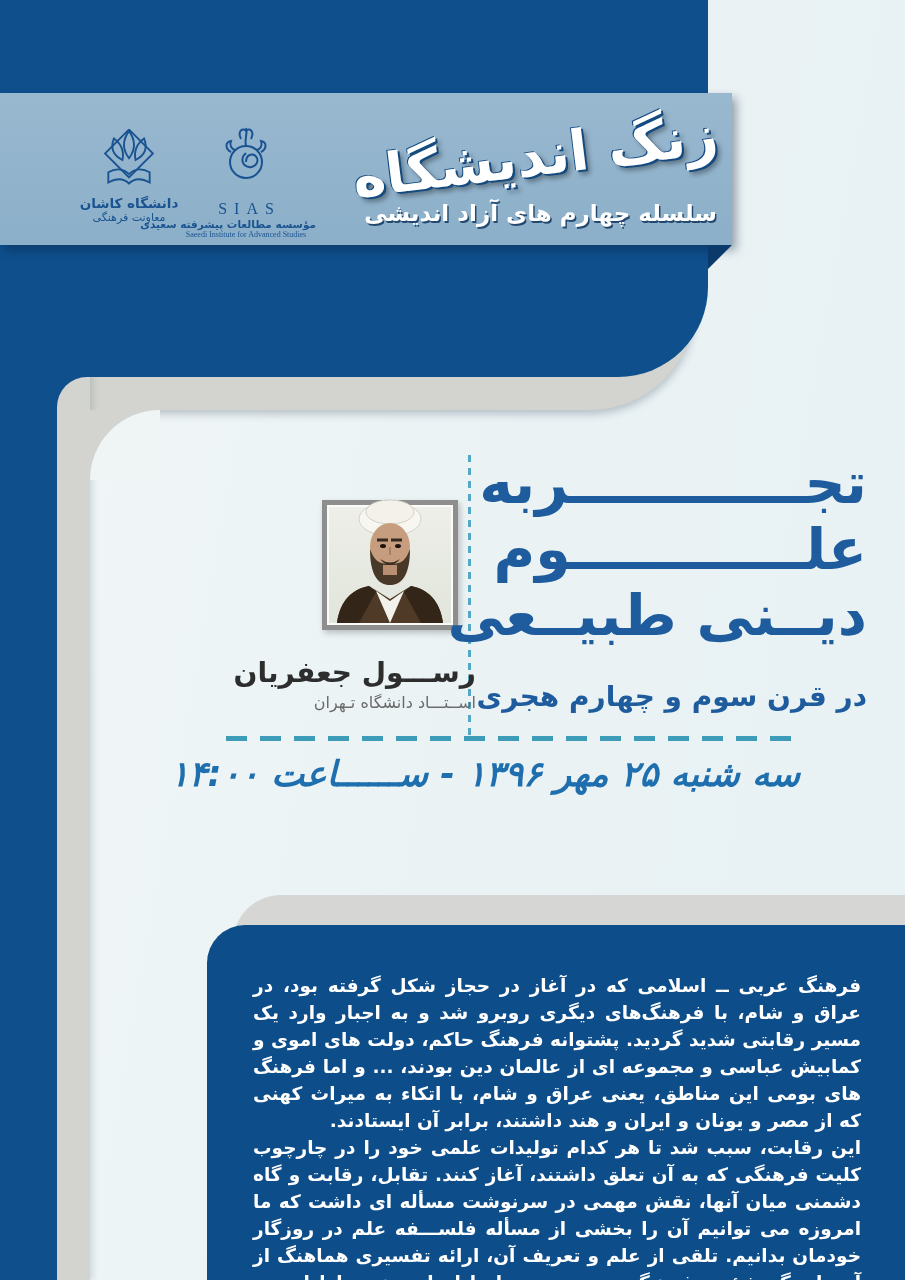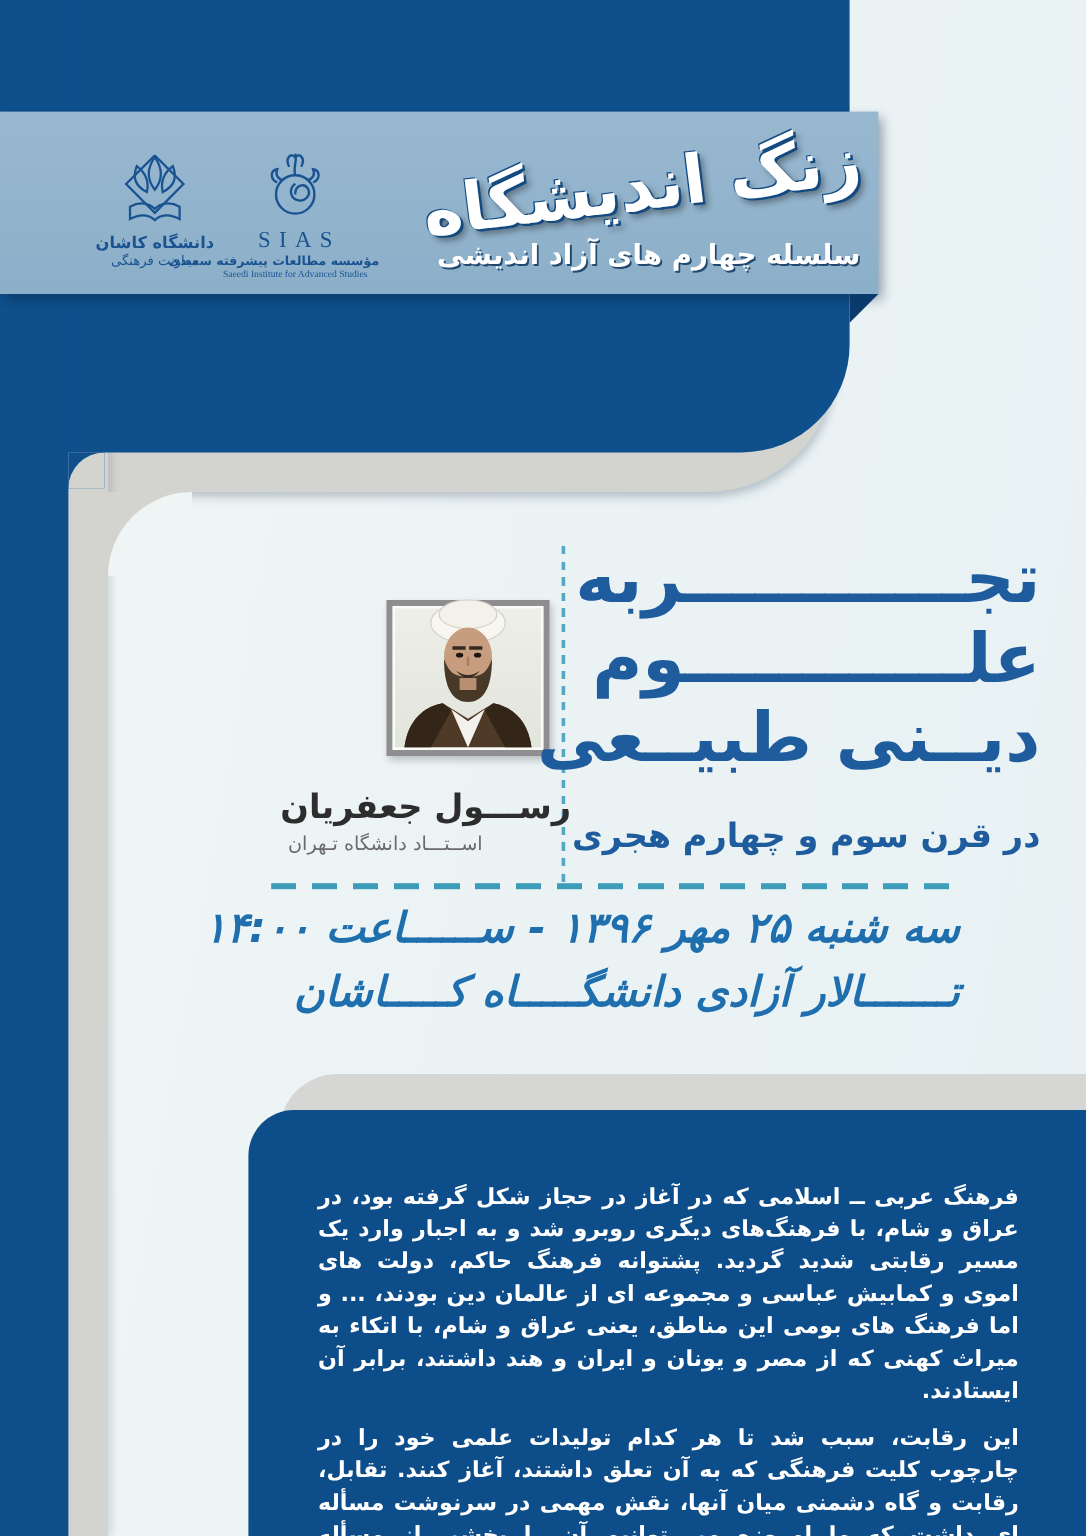--- a/index.html
+++ b/index.html
@@ -39,53 +39,53 @@
           font-size:56px; font-weight:bold; color:#FFFFFF; white-space:nowrap; direction:rtl;
           text-shadow:2px 2px 0 #134A80, -1px -1px 0 #134A80, 4px 5px 5px rgba(0,0,0,.35); }
   .series-subtitle { position:absolute; right:15px; top:107px;
           font-size:23px; font-weight:bold; color:#FFFFFF; white-space:nowrap; direction:rtl;
           text-shadow:1.5px 1.5px 0 rgba(15,55,95,.85); }
   .logo-box { position:absolute; text-align:center; color:#1A5391; }
   .kashan-box { left:58px; top:36px; width:142px; }
   .sias-box   { left:176px; top:32px; width:140px; }
   .kashan-title { font-size:13.5px; font-weight:bold; direction:rtl; margin-top:0; white-space:nowrap; }
   .kashan-sub   { font-size:11px;  font-weight:normal; direction:rtl; white-space:nowrap; }
-  .sias-acronym { font-family:"Liberation Serif", serif; font-size:19px; letter-spacing:7px;
-                  padding-left:7px; margin-top:1px; white-space:nowrap; }
+  .sias-acronym { font-family:"Liberation Serif", serif; font-size:16px; letter-spacing:7px;
+                  padding-left:7px; margin-top:11px; white-space:nowrap; }
   .sias-fa      { font-size:10.5px; font-weight:bold; direction:rtl; white-space:nowrap; }
   .sias-en      { font-family:"Liberation Serif", serif; font-size:8px; white-space:nowrap; }
 
   
   .photo-frame { position:absolute; left:322px; top:500px; width:126px; height:120px;
                  border:5px solid #8E8E8E; background:#FBFBF9; z-index:6;
                  box-shadow:2px 3px 6px rgba(0,0,0,.22); }
   .portrait-svg { position:absolute; left:2px; top:-16px; width:122px; height:134px; }
   .v-dash { position:absolute; left:468px; top:455px; width:3px; height:282px; z-index:6;
             background:repeating-linear-gradient(180deg,#55A8C3 0 7px,transparent 7px 13px); }
   .event-title { position:absolute; right:38px; top:450px; width:382px; direction:rtl;
                  text-align:right; color:#1E5C9E; z-index:6; }
   .t-line { font-size:57px; font-weight:bold; line-height:66px; white-space:nowrap; }
   .t-sub  { font-size:28px; font-weight:bold; margin-top:32px; text-align:center; white-space:nowrap; }
-  .speaker { position:absolute; left:240px; top:654px; width:236px; text-align:left;
+  .speaker { position:absolute; left:240px; top:654px; width:236px; text-align:right;
              direction:rtl; z-index:6; }
   .speaker-name  { font-size:28px; font-weight:bold; color:#2D2D2D; line-height:38px; white-space:nowrap; }
   .speaker-affil { font-size:16px; font-weight:normal; color:#6A6A6A; line-height:22px; white-space:nowrap; }
   .h-dash { position:absolute; left:226px; top:736px; width:568px; height:5px; z-index:6;
             background:repeating-linear-gradient(90deg,#3D9CB8 0 21px,transparent 21px 34px); }
   .schedule { position:absolute; right:105px; top:748px; text-align:right; direction:rtl;
               color:#1F6FAE; z-index:6;font-style:italic; }
   .schedule-line { font-size:35px; font-weight:bold; line-height:53px; white-space:nowrap; }
 
   
   .abstract-shadow { position:absolute; left:233px; top:895px; right:0; bottom:0;
               background:#D6D7D4; border-top-left-radius:48px; z-index:4; }
   .abstract-card { position:absolute; left:207px; top:925px; right:0; bottom:0;
               background:#0D4D89; border-top-left-radius:38px; z-index:5;
               padding:47px 44px 0 46px; box-sizing:border-box; direction:rtl; }
-  .abstract-card p { margin:12px; color:#FFFFFF; font-size:18.5px; line-height:27px;
+  .abstract-card p { margin:0; color:#FFFFFF; font-size:18.5px; line-height:27px;
               font-weight:bold; text-align:justify; }
 </style>
 </head>
 <body>
 
 <div class="page">
 
   <div class="gray-top"></div>
   <div class="gray-col"></div>
   <div class="fillet-blue-gray"></div>
@@ -165,21 +165,20 @@
     <div class="t-sub">در قرن سوم و چهارم هجری</div>
   </div>
 
   <div class="speaker">
     <div class="speaker-name">رســـول جعفریان</div>
     <div class="speaker-affil">اســتـــاد دانشگاه تـهران</div>
   </div>
 
   <div class="schedule">
     <div class="schedule-line">سه شنبه ۲۵ مهر ۱۳۹۶ - ســــــاعت ۱۴:۰۰</div>
-    <div class="schedule-line">تـــــــالار آزادی دانشگـــــاه کـــــاشان</div>
   </div>
 
   <div class="abstract-shadow"></div>
   <div class="abstract-card">
     <p>فرهنگ عربی ــ اسلامی که در آغاز در حجاز شکل گرفته بود، در عراق و شام، با فرهنگ‌های دیگری روبرو شد و به اجبار وارد یک مسیر رقابتی شدید گردید. پشتوانه فرهنگ حاکم، دولت های اموی و کمابیش عباسی و مجموعه ای از عالمان دین بودند، ... و اما فرهنگ های بومی این مناطق، یعنی عراق و شام، با اتکاء به میراث کهنی که از مصر و یونان و ایران و هند داشتند، برابر آن ایستادند.</p>
     <p>این رقابت، سبب شد تا هر کدام تولیدات علمی خود را در چارچوب کلیت فرهنگی که به آن تعلق داشتند، آغاز کنند. تقابل، رقابت و گاه دشمنی میان آنها، نقش مهمی در سرنوشت مسأله ای داشت که ما امروزه می توانیم آن را بخشی از مسأله فلســـفه علم در روزگار خودمان بدانیم. تلقی از علم و تعریف آن، ارائه تفسیری هماهنگ از آن با دیگر شؤون فرهنگی و دینی، و طبعا ایجاد نوعی پارادایم در هر کدام از این دو حوزه فکری ــ فرهنگی رقیب، از مسائلی بود که در پی این رقابت ایجاد شد. اکنون مسأله ما این است که در بخش علوم طبیعی، همزمان دو مکتب، در تلاش برای تولید معلومات بودند و ملاحظات خاص خود را داشتند. این تجربه به کجا انجامید؟</p>
   </div>
 
 </div>
 

